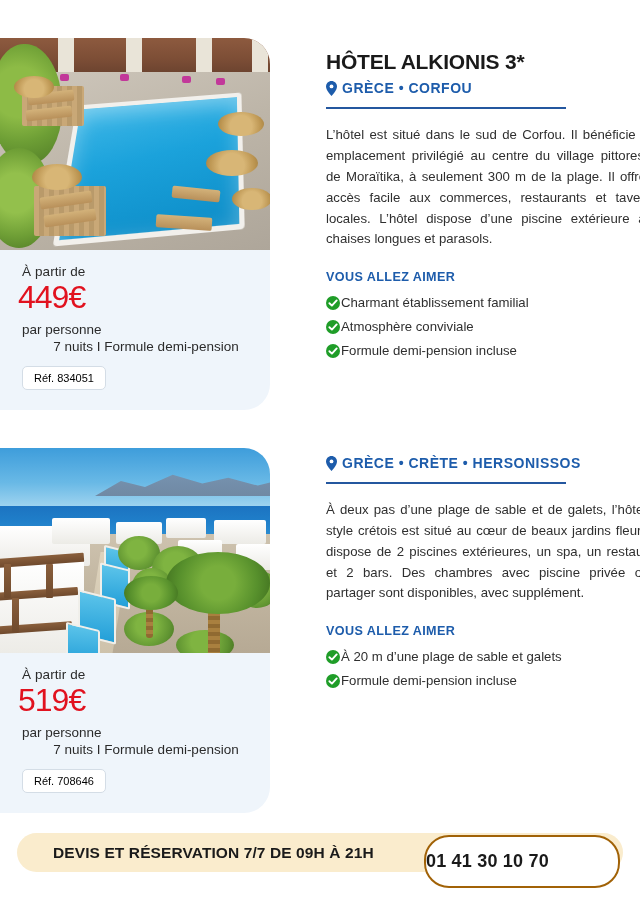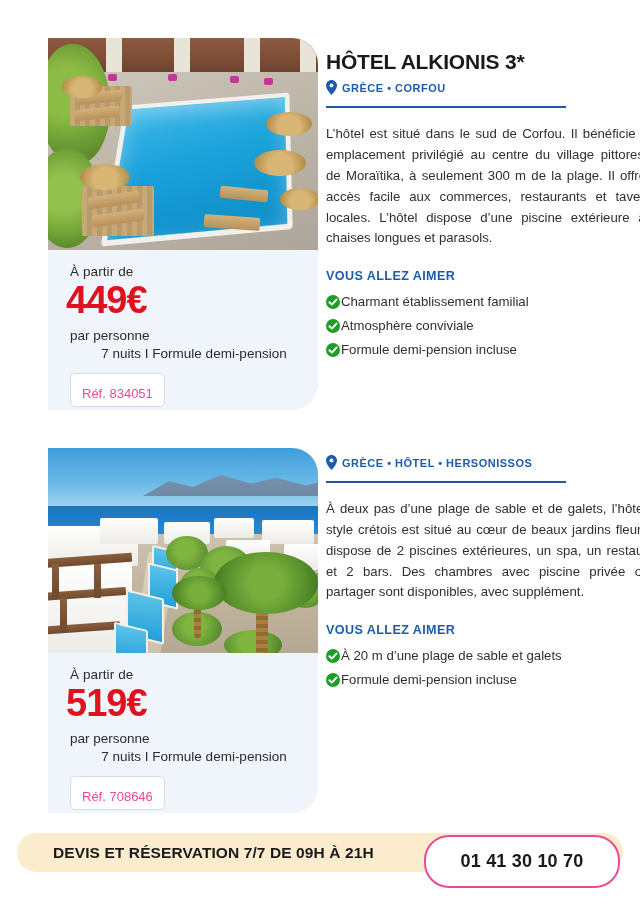--- a/index.html
+++ b/index.html
@@ -29,21 +29,20 @@
   }
   .offer-1 { top: 38px; }
   .offer-2 { top: 448px; }
 
   
   .left-col {
     position: absolute;
     left: 0;
     top: 0;
     width: 294px;
-    margin-left: 48px;
   }
 
   .photo {
     position: relative;
     width: 270px;
     height: 212px;
     border-top-right-radius: 26px;
     overflow: hidden;
   }
   .offer-2 .photo { height: 205px; }
@@ -60,42 +59,42 @@
   .offer-2 .price-panel { height: 160px; }
 
   .from-label {
     margin: 0 0 0 22px;
     font-size: 13.5px;
     color: #2b2b2b;
     letter-spacing: .1px;
   }
   .price-amount {
     margin: 2px 0 0 18px;
-    font-size: 38px;
-    font-weight: bold;
+    font-size: 32px;
+    font-weight: normal;
     color: #e1121f;
     letter-spacing: -1px;
     line-height: 1.05;
   }
   .per-person {
     margin: 6px 0 0 22px;
     font-size: 13.5px;
     color: #2b2b2b;
     line-height: 1.32;
   }
   .per-person .l2 { display: block; text-align: center; }
   .ref-badge {
     display: inline-block;
     margin: 10px 0 0 22px;
-    padding: 12px 11px 5px 11px;
+    padding: 5px 11px 5px 11px;
     background: #ffffff;
     border: 1px solid #d4dde6;
     border-radius: 5px;
-    font-size: 13px;
-    color: #ec4899;
+    font-size: 11px;
+    color: #000000;
   }
 
   
   .right-col {
     position: absolute;
     left: 278px;
     top: 0;
     width: 348px;
     margin-left: 48px;
   }
@@ -113,21 +112,21 @@
     margin-top: 7px;
     gap: 5px;
   }
   .pin-icon {
     display: inline-block;
     width: 11px;
     height: 15px;
     flex: 0 0 auto;
   }
   .location-text {
-    font-size: 11px;
+    font-size: 14px;
     font-weight: bold;
     color: #1d5cab;
     letter-spacing: .5px;
   }
   .divider {
     margin-top: 11px;
     width: 240px;
     height: 2px;
     background: #24579f;
   }
@@ -186,25 +185,25 @@
     color: #1a1a1a;
     letter-spacing: .1px;
   }
   .phone-pill {
     position: absolute;
     right: 3px;
     top: 2px;
     width: 192px;
     height: 49px;
     background: #ffffff;
-    border: 2px solid #ec4899;
+    border: 2px solid #a16207;
     border-radius: 25px;
     display: flex;
     align-items: center;
-    justify-content: center;
+    justify-content: flex-start;
   }
   .phone-number {
     font-size: 18px;
     font-weight: bold;
     color: #1a1a1a;
     letter-spacing: .2px;
   }
 
   
   .scene { position: absolute; inset: 0; }
@@ -485,21 +484,21 @@
 
     <div class="right-col">
 
       <div class="location-row">
         <span class="pin-icon">
           <svg viewBox="0 0 11 15" width="11" height="15" aria-hidden="true">
             <path d="M5.5 0C2.46 0 0 2.46 0 5.5C0 9.6 5.5 15 5.5 15S11 9.6 11 5.5C11 2.46 8.54 0 5.5 0Z" fill="#1d5cab"></path>
             <circle cx="5.5" cy="5.4" r="1.9" fill="#ffffff"></circle>
           </svg>
         </span>
-        <span class="location-text">GRÈCE • HÔTEL • HERSONISSOS</span>
+        <span class="location-text">GRÈCE • CRÈTE • HERSONISSOS</span>
       </div>
 
       <div class="divider"></div>
 
       <div class="description">À deux pas d’une plage de sable et de galets, l’hôtel de style crétois est situé au cœur de beaux jardins fleuris. Il dispose de 2 piscines extérieures, un spa, un restaurant et 2 bars. Des chambres avec piscine privée ou à partager sont disponibles, avec supplément.</div>
 
       <div class="like-title">VOUS ALLEZ AIMER</div>
 
       <ul class="bullets">
         <li>

